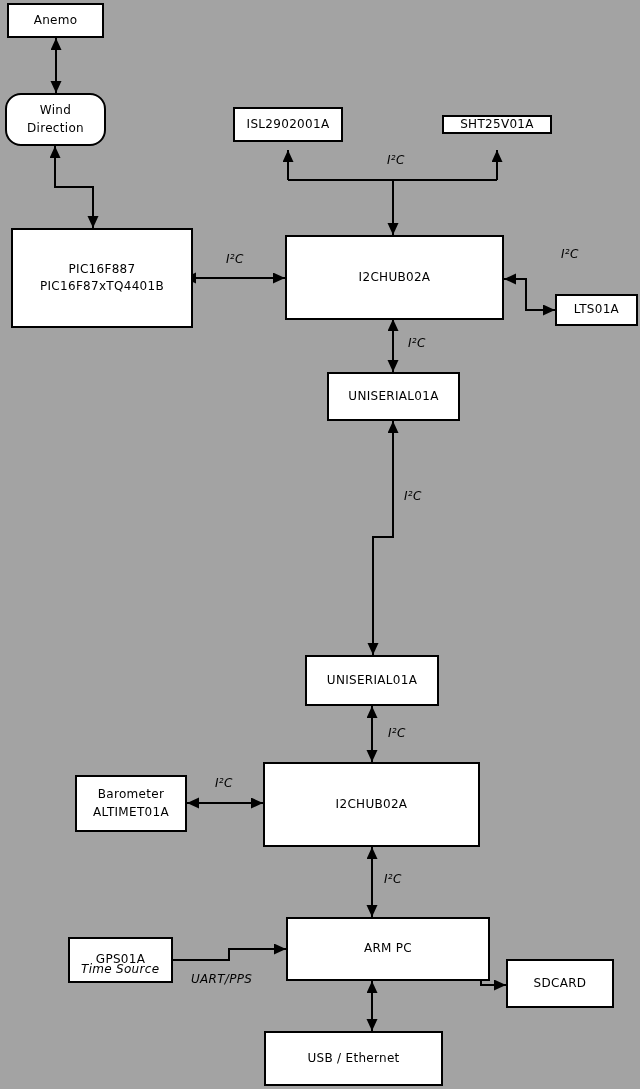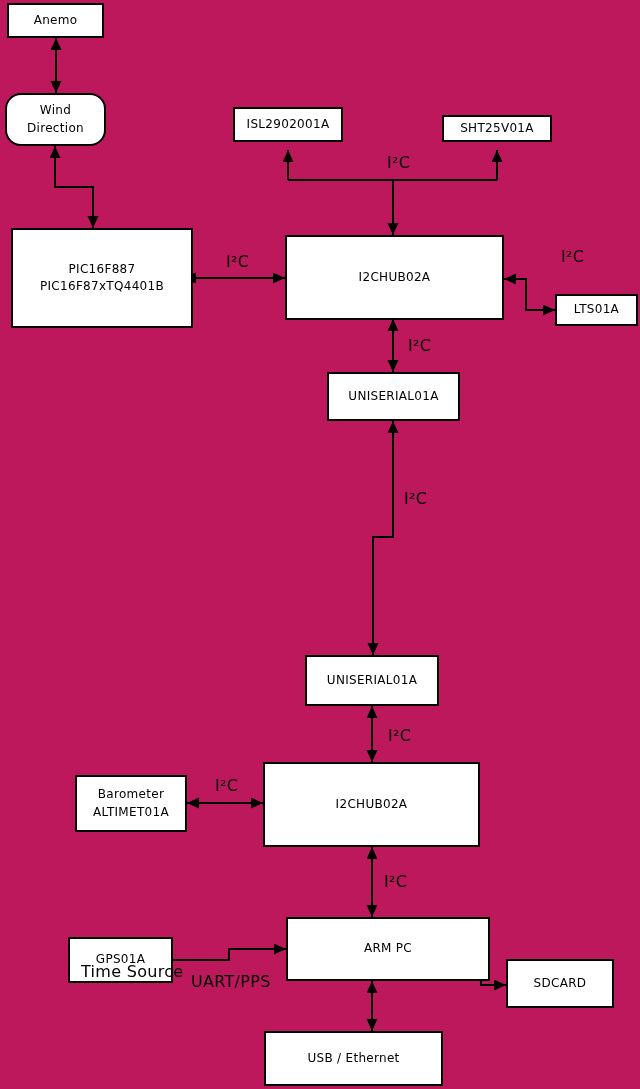--- a/index.html
+++ b/index.html
@@ -5,21 +5,21 @@
   html, body {
     margin: 0;
     padding: 0;
     background: #ffffff;
     font-family: "DejaVu Sans", "Liberation Sans", sans-serif;
   }
   .canvas {
     position: relative;
     width: 640px;
     height: 1089px;
-    background: #be185d;
+    background: #a3a3a3;
     overflow: hidden;
   }
   .wires {
     position: absolute;
     left: 0;
     top: 0;
     width: 640px;
     height: 1089px;
   }
   .box {
@@ -33,23 +33,24 @@
     justify-content: center;
     text-align: center;
     font-size: 12px;
     line-height: 1.45;
     letter-spacing: 0.3px;
     white-space: pre-line;
   }
   .lbl {
     position: absolute;
     color: #000000;
-    font-size: 16px;
+    font-size: 12px;
     letter-spacing: 0.3px;
     white-space: nowrap;
+    font-style: italic;
   }
 </style>
 </head>
 <body>
 
 <div class="canvas">
 
   <svg class="wires" width="640" height="1089" viewBox="0 0 640 1089" xmlns="http://www.w3.org/2000/svg">
     <defs>
       <marker id="arr" markerWidth="14" markerHeight="12" refX="12" refY="5.5" orient="auto-start-reverse" markerUnits="userSpaceOnUse">
@@ -79,21 +80,21 @@
   <div class="box" style="left:7px; top:3px; width:97px; height:35px;">Anemo</div>
 
   <div class="box" style="left:5px; top:93px; width:101px; height:53px;border-radius:16px;">Wind
 Direction</div>
 
   <div class="box" style="left:2px; top:228px; width:182px; height:100px;margin-left:9px;">PIC16F887
 PIC16F87xTQ4401B</div>
 
   <div class="box" style="left:233px; top:107px; width:110px; height:35px;">ISL2902001A</div>
 
-  <div class="box" style="left:442px; top:115px; width:110px; height:27px;">SHT25V01A</div>
+  <div class="box" style="left:442px; top:115px; width:110px; height:19px;">SHT25V01A</div>
 
   <div class="box" style="left:285px; top:235px; width:219px; height:85px;">I2CHUB02A</div>
 
   <div class="box" style="left:555px; top:294px; width:83px; height:32px;">LTS01A</div>
 
   <div class="box" style="left:327px; top:372px; width:133px; height:49px;">UNISERIAL01A</div>
 
   <div class="box" style="left:305px; top:655px; width:134px; height:51px;">UNISERIAL01A</div>
 
   <div class="box" style="left:75px; top:775px; width:112px; height:57px;">Barometer

